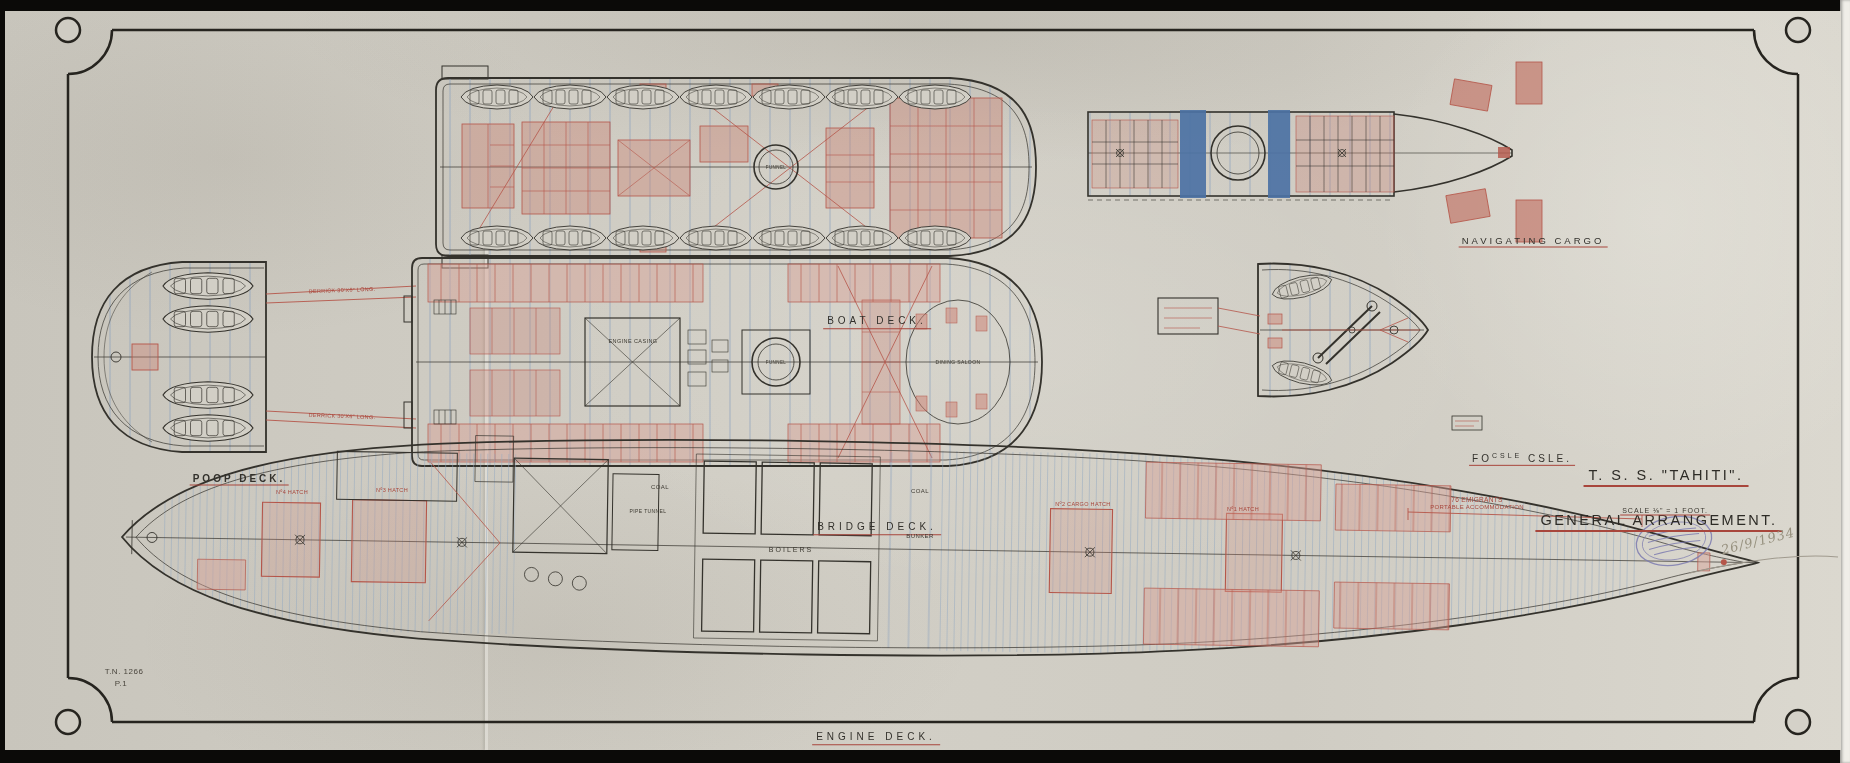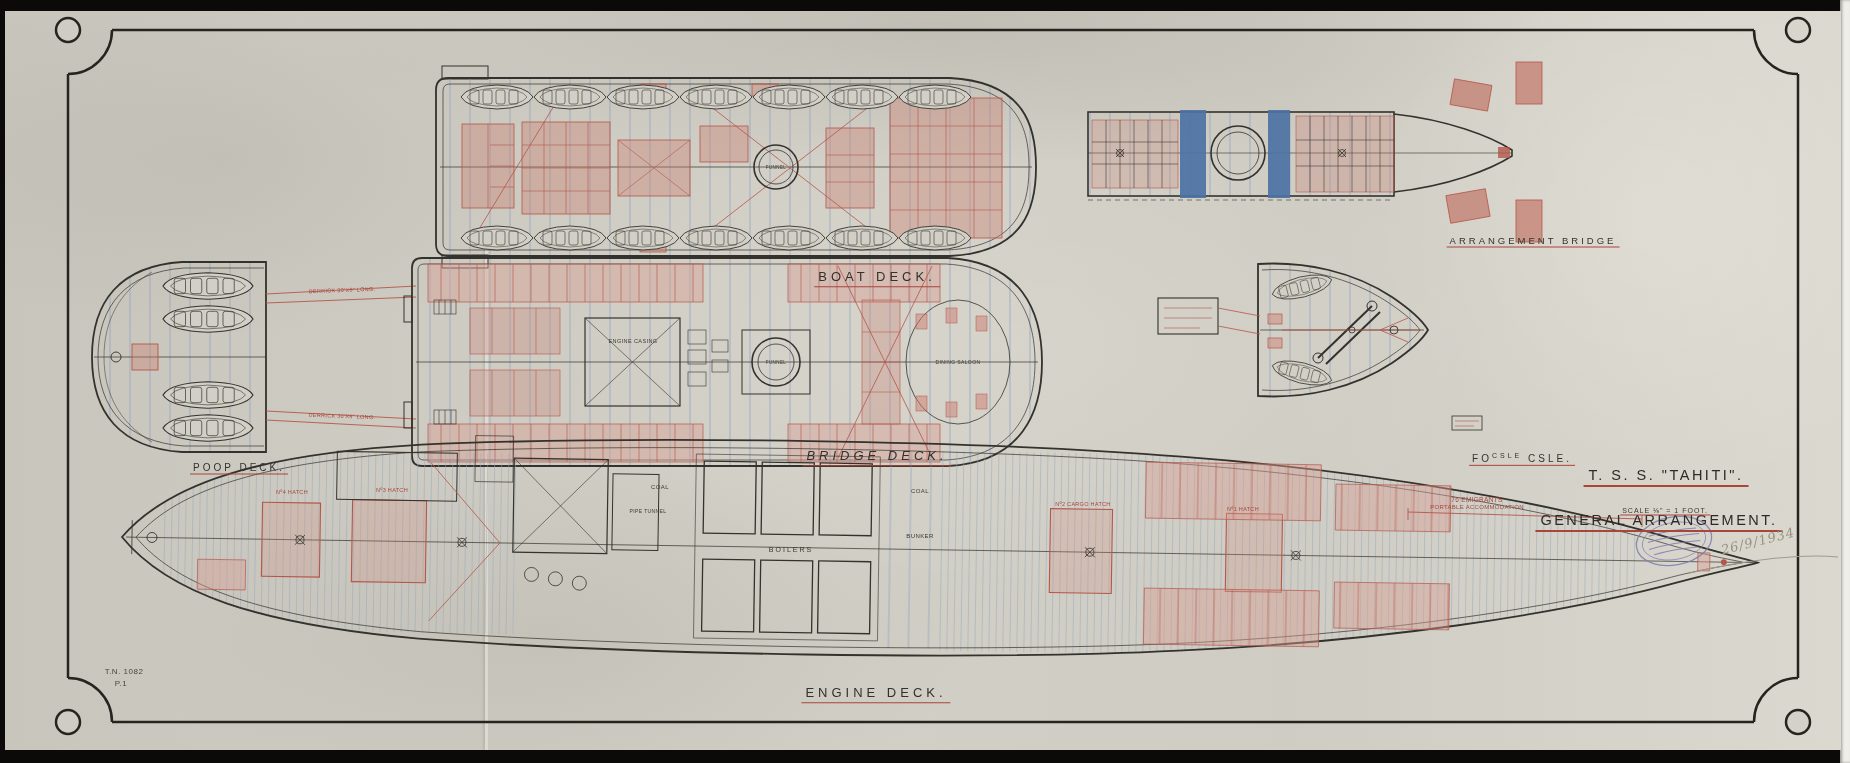--- a/index.html
+++ b/index.html
@@ -15,21 +15,21 @@
       radial-gradient(ellipse 700px 300px at 30% 85%, rgba(108,100,86,.10), transparent 60%),
       radial-gradient(ellipse 900px 200px at 50% 2%, rgba(96,90,78,.14), transparent 70%),
       linear-gradient(90deg,#c8c5bc 0%,#cdcac1 18%,#d2cfc6 45%,#cfccc3 70%,#d6d3ca 88%,#dbd8cf 100%);
   }
   #seam{position:absolute;left:485px;top:235px;width:3px;height:515px;
         background:rgba(238,236,229,.5);box-shadow:-2px 0 2px rgba(110,104,92,.18);}
   svg{position:absolute;left:0;top:0;}
   .ink{stroke:#34322c;fill:none;}
   .lbl{position:absolute;transform:translate(-50%,-50%);color:#33312c;white-space:nowrap;
        font-family:"Liberation Sans",sans-serif;}
-  .deck{font-size:13px;letter-spacing:4px;border-bottom:1.6px solid #a8463c;padding:0 4px 1.5px;}
+  .deck{font-size:10px;letter-spacing:4px;border-bottom:1.6px solid #a8463c;padding:0 4px 1.5px;margin-top:44px;}
   .deck-sm{font-size:10px;letter-spacing:3px;border-bottom:1.4px solid #a8463c;padding:0 3px 1px;}
   .title{font-size:14.5px;letter-spacing:2.5px;border-bottom:2px solid #a8463c;padding:0 5px 2px;color:#2d2b26;}
   .scale{font-size:7px;letter-spacing:1px;border-bottom:1px solid #a8463c;padding:0 2px 1px;color:#3a372f;}
   .tn{font-size:8px;color:#4a463e;letter-spacing:.5px;}
   .ann{font-size:5.5px;letter-spacing:.4px;color:#3c3931;}
   .ann-red{font-size:5.5px;letter-spacing:.3px;color:#a8463c;}
   .hand{font-family:"DejaVu Serif",serif;font-style:italic;font-size:13px;color:#97917f;
         letter-spacing:1px;}
   sup{font-size:7px;}
 </style>
@@ -331,31 +331,31 @@
 
     <g transform="rotate(-10 1674 541)" stroke="#7d7cb0" fill="none" opacity="0.85">
       <ellipse cx="1674" cy="541" rx="38" ry="24" stroke-width="1.3"></ellipse>
       <ellipse cx="1674" cy="541" rx="32" ry="18.5" stroke-width="0.8"></ellipse>
       <path d="M1650,532 Q1674,529 1698,532 M1648,538 Q1674,535 1700,538 M1648,545 Q1674,542 1700,545 M1652,551 Q1674,549 1696,551" stroke-width="1"></path>
     </g>
     <path d="M1690,573 C1740,561 1800,553 1838,557" stroke="#a09a8e" stroke-width="1.1" fill="none"></path>
   </svg>
 
   <span class="lbl deck" style="left:877px;top:278px;">BOAT  DECK.</span>
-  <span class="lbl deck-sm" style="left:1533px;top:241px;font-size:9.5px;">ARRANGEMENT  BRIDGE</span>
-  <span class="lbl deck-sm" style="left:239px;top:468px;">POOP  DECK.</span>
-  <span class="lbl deck" style="left:877px;top:457px;font-style:italic;">BRIDGE  DECK.</span>
+  <span class="lbl deck-sm" style="left:1533px;top:241px;font-size:9.5px;">NAVIGATING  CARGO</span>
+  <span class="lbl deck-sm" style="left:239px;top:479px;font-weight:bold;">POOP  DECK.</span>
+  <span class="lbl deck" style="left:877px;top:484px;">BRIDGE  DECK.</span>
   <span class="lbl deck-sm" style="left:1522px;top:459px;"><span>FO</span><sup>CSLE</sup><span> CSLE.</span></span>
   <span class="lbl deck" style="left:876px;top:694px;">ENGINE  DECK.</span>
 
   <span class="lbl title" style="left:1666px;top:477px;">T. S. S. "TAHITI".</span>
   <span class="lbl title" style="left:1659px;top:522px;">GENERAL  ARRANGEMENT.</span>
   <span class="lbl scale" style="left:1665px;top:511px;">SCALE ⅛" = 1 FOOT.</span>
 
-  <span class="lbl tn" style="left:124px;top:671px;">T.N. 1082</span>
+  <span class="lbl tn" style="left:124px;top:671px;">T.N. 1266</span>
   <span class="lbl tn" style="left:121px;top:683px;">P.1</span>
   <span class="lbl hand" style="left:1758px;top:541px;transform:translate(-50%,-50%) rotate(-14deg);">26/9/1934</span>
 
   <span class="lbl ann-red" style="left:342px;top:290px;transform:translate(-50%,-50%) rotate(-2deg);">DERRICK 30'X6" LONG.</span>
   <span class="lbl ann-red" style="left:342px;top:416px;transform:translate(-50%,-50%) rotate(2deg);">DERRICK 30'X6" LONG.</span>
   <span class="lbl ann-red" style="left:1477px;top:499px;font-size:6.5px;">76 EMIGRANTS</span>
   <span class="lbl ann-red" style="left:1477px;top:507px;font-size:6px;">PORTABLE ACCOMMODATION</span>
 
   <span class="lbl ann" style="left:633px;top:341px;">ENGINE CASING</span>
   <span class="lbl ann" style="left:776px;top:167px;font-size:4.5px;">FUNNEL</span>

